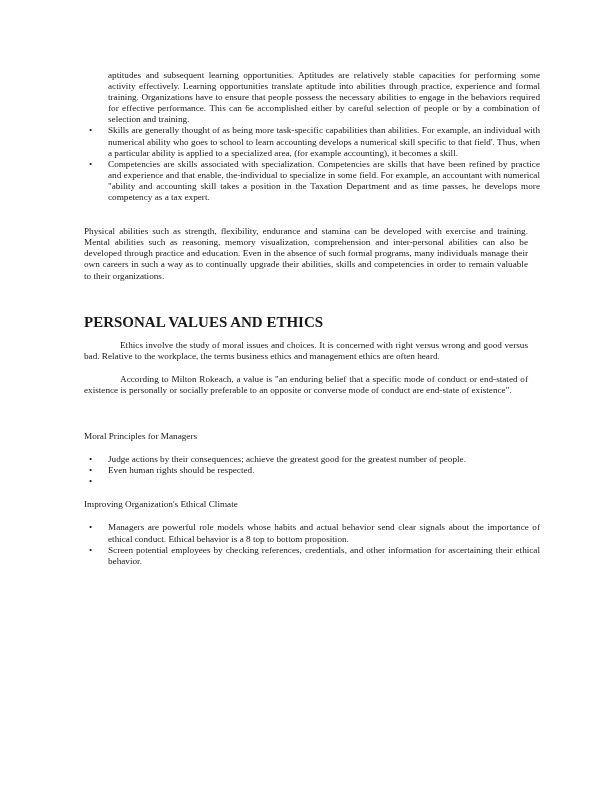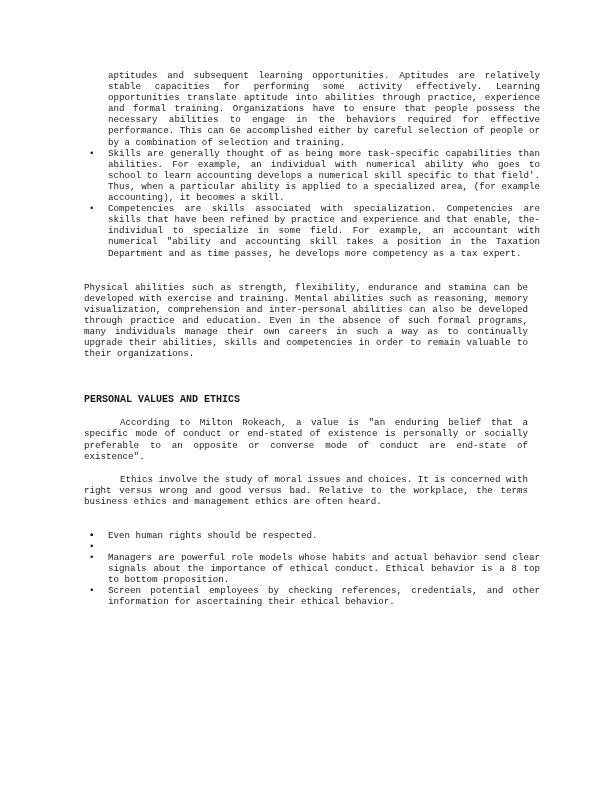--- a/index.html
+++ b/index.html
@@ -1,29 +1,29 @@
 <!DOCTYPE html>
 <html><head>
 <meta charset="utf-8">
 <style>
   html, body { margin: 0; padding: 0; background: #ffffff; }
   body { width: 612px; height: 792px; position: relative; overflow: hidden; }
   .page {
     position: absolute; left: 72px; top: 70px; width: 468px;
-    font-family: Liberation Mono, monospace;
+    font-family: Liberation Serif, serif;
     font-size: 9.2px; line-height: 11.1px; color: #1a1a1a;
     text-align: justify;
   }
   p { margin: 12px; }
   ul { margin: 0; padding: 0; list-style: none; }
   li { position: relative; padding-left: 36px; }
   li.cont { padding-left: 36px; }
   li .bullet { position: absolute; left: 17px; top: 0; }
   .gap { height: 11px; }
-  .heading { font-weight: bold; font-size: 10px; }
+  .heading { font-weight: bold; font-size: 15px; }
   .indent { text-indent: 36px; }
   .left { text-align: left; }
 </style>
 </head>
 <body>
 
 <div class="page">
   <ul>
     <li class="cont">
       <span>aptitudes and subsequent learning opportunities. Aptitudes are relatively stable capacities for performing some activity effectively. Learning opportunities translate aptitude into abilities through practice, experience and formal training. Organizations have to ensure that people possess the necessary abilities to engage in the behaviors required for effective performance. This can 6e accomplished either by careful selection of people or by a combination of selection and training.</span>
@@ -38,40 +38,43 @@
     </li>
   </ul>
 
   <div class="gap"></div>
 
   <p>Physical abilities such as strength, flexibility, endurance and stamina can be developed with exercise and training. Mental abilities such as reasoning, memory visualization, comprehension and inter-personal abilities can also be developed through practice and education. Even in the absence of such formal programs, many individuals manage their own careers in such a way as to continually upgrade their abilities, skills and competencies in order to remain valuable to their organizations.</p>
 
   <div class="gap"></div>
 
   <p class="heading left">PERSONAL VALUES AND ETHICS</p>
+  <p class="indent">Ethics involve the study of moral issues and choices. It is concerned with right versus wrong and good versus bad. Relative to the workplace, the terms business ethics and management ethics are often heard.</p>
   <p class="indent">According to Milton Rokeach, a value is "an enduring belief that a specific mode of conduct or end-stated of existence is personally or socially preferable to an opposite or converse mode of conduct are end-state of existence".</p>
-  <p class="indent">Ethics involve the study of moral issues and choices. It is concerned with right versus wrong and good versus bad. Relative to the workplace, the terms business ethics and management ethics are often heard.</p>
 
   <div class="gap"></div>
 
+  <p class="left">Moral Principles for Managers</p>
   <ul>
     <li>
       <span class="bullet">•</span>
+      <span>Judge actions by their consequences; achieve the greatest good for the greatest number of people.</span>
     </li>
     <li>
       <span class="bullet">•</span>
       <span>Even human rights should be respected.</span>
     </li>
     <li>
       <span class="bullet">•</span>
     </li>
   </ul>
 
   <div class="gap"></div>
 
+  <p class="left">Improving Organization's Ethical Climate</p>
   <ul>
     <li>
       <span class="bullet">•</span>
       <span>Managers are powerful role models whose habits and actual behavior send clear signals about the importance of ethical conduct. Ethical behavior is a 8   top to bottom proposition.</span>
     </li>
     <li>
       <span class="bullet">•</span>
       <span>Screen potential employees by checking references, credentials, and other information for ascertaining their ethical behavior.</span>
     </li>
   </ul>

